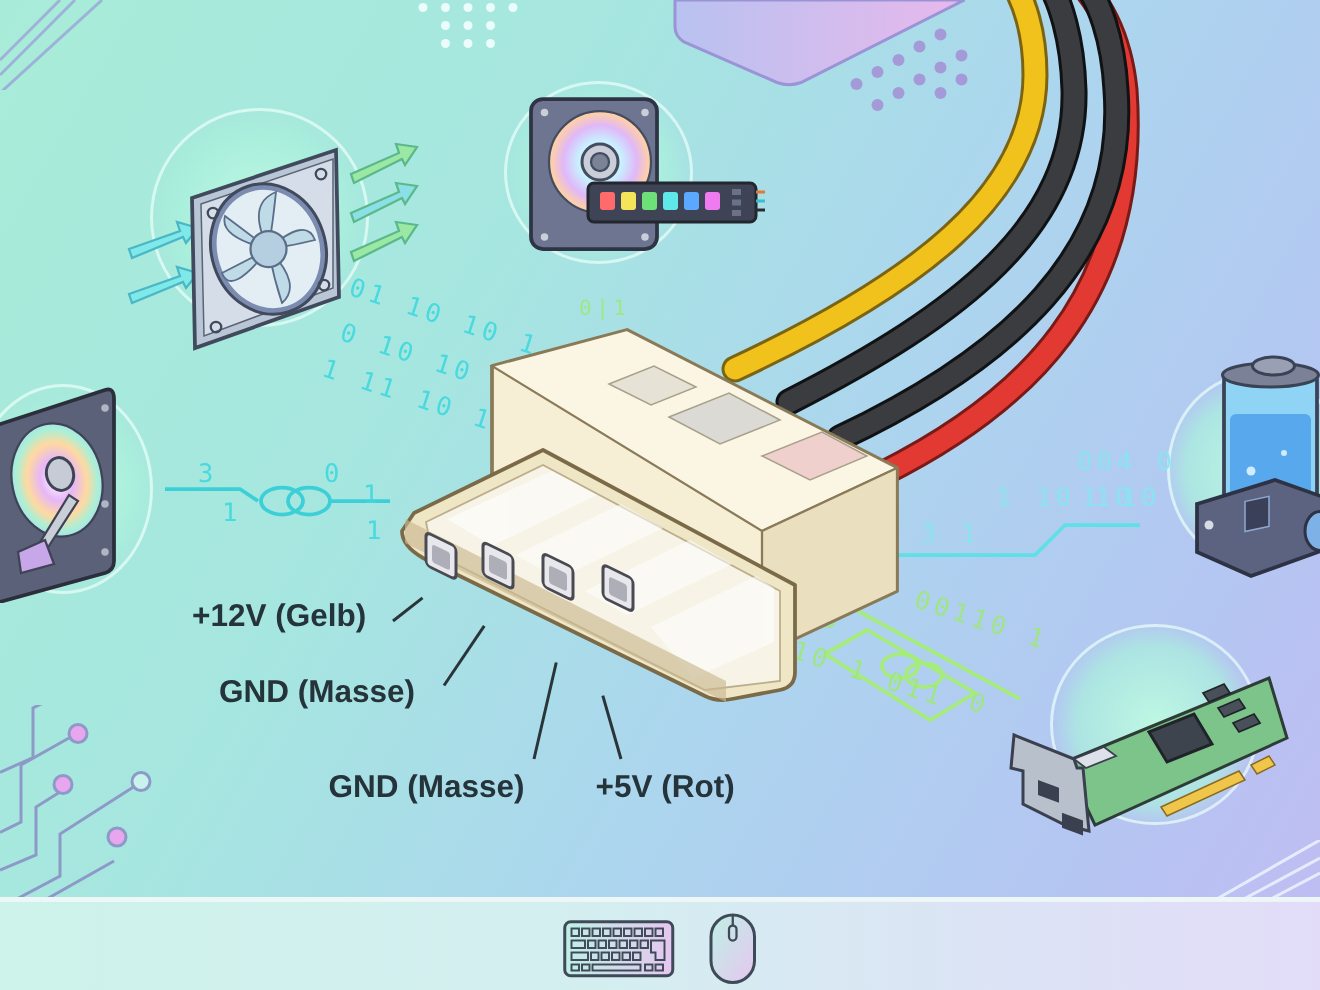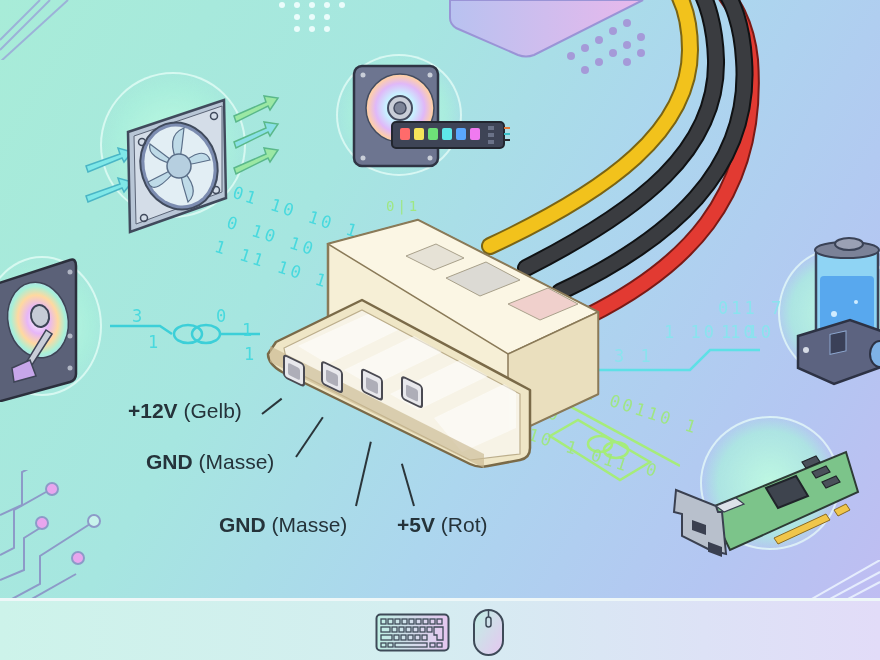--- a/index.html
+++ b/index.html
@@ -18,21 +18,21 @@
     .glow {
       position: absolute; border-radius: 50%;
       background: radial-gradient(circle, rgba(190,250,225,0.95) 0%, rgba(170,240,220,0.7) 55%, rgba(200,255,235,0.0) 72%);
       border: 2px solid rgba(235,255,250,0.7);
       box-sizing: border-box;
     }
     .bin { position: absolute; font-family: "DejaVu Sans Mono", monospace; color: #3fd8de; font-size: 17px; letter-spacing: 3px; transform: rotate(18deg); opacity: 0.9; white-space: pre; }
     .bin.green { color: #9ee87a; }
     .label { position: absolute; font-size: 21px; color: #25333a; white-space: nowrap; }
     .label b { font-weight: 700; margin-top: 10px; }
-    .label .paren { font-weight: 400; }
+    .label .paren { font-weight: 700; }
     .leader { position: absolute; height: 2px; background: #2a353a; transform-origin: 0 50%; }
     .bottom-icon { position: absolute; }
   </style>
 </head>
 <body>
 
 <div class="stage">
 
   <svg class="abs" style="left:0;top:0" width="80" height="60">
     <g stroke="#9aa4d8" stroke-width="2" fill="none" opacity="0.8">
@@ -252,21 +252,21 @@
 
   <div class="bin" style="left:230px;top:202px">01 10 10 1</div>
   <div class="bin" style="left:224px;top:232px">0 10 10 10</div>
   <div class="bin" style="left:212px;top:256px">1 11 10 10</div>
   <div class="bin" style="left:132px;top:306px;transform:none">3</div>
   <div class="bin" style="left:216px;top:306px;transform:none">0</div>
   <div class="bin" style="left:148px;top:332px;transform:none">1</div>
   <div class="bin" style="left:242px;top:320px;transform:none">1</div>
   <div class="bin" style="left:244px;top:344px;transform:none">1</div>
   <div class="bin green" style="left:386px;top:198px;transform:none;font-size:14px">0|1</div>
-  <div class="bin" style="left:718px;top:298px;transform:none;color:#86e6ee">011 7</div>
+  <div class="bin" style="left:718px;top:298px;transform:none;color:#86e6ee">004 0</div>
   <div class="bin" style="left:664px;top:322px;transform:none;color:#86e6ee">1 10 10</div>
   <div class="bin" style="left:721px;top:322px;transform:none;color:#86e6ee">1 10</div>
   <div class="bin" style="left:614px;top:346px;transform:none;color:#86e6ee">3 1</div>
   <div class="bin green" style="left:582px;top:400px">1 00110 1</div>
   <div class="bin green" style="left:548px;top:404px">0</div>
   <div class="bin green" style="left:526px;top:440px">10 1 011</div>
   <div class="bin green" style="left:646px;top:460px">0</div>
 
   <svg class="abs" style="left:460px;top:0" width="320" height="330">
     <g fill="none" stroke-linecap="round">

